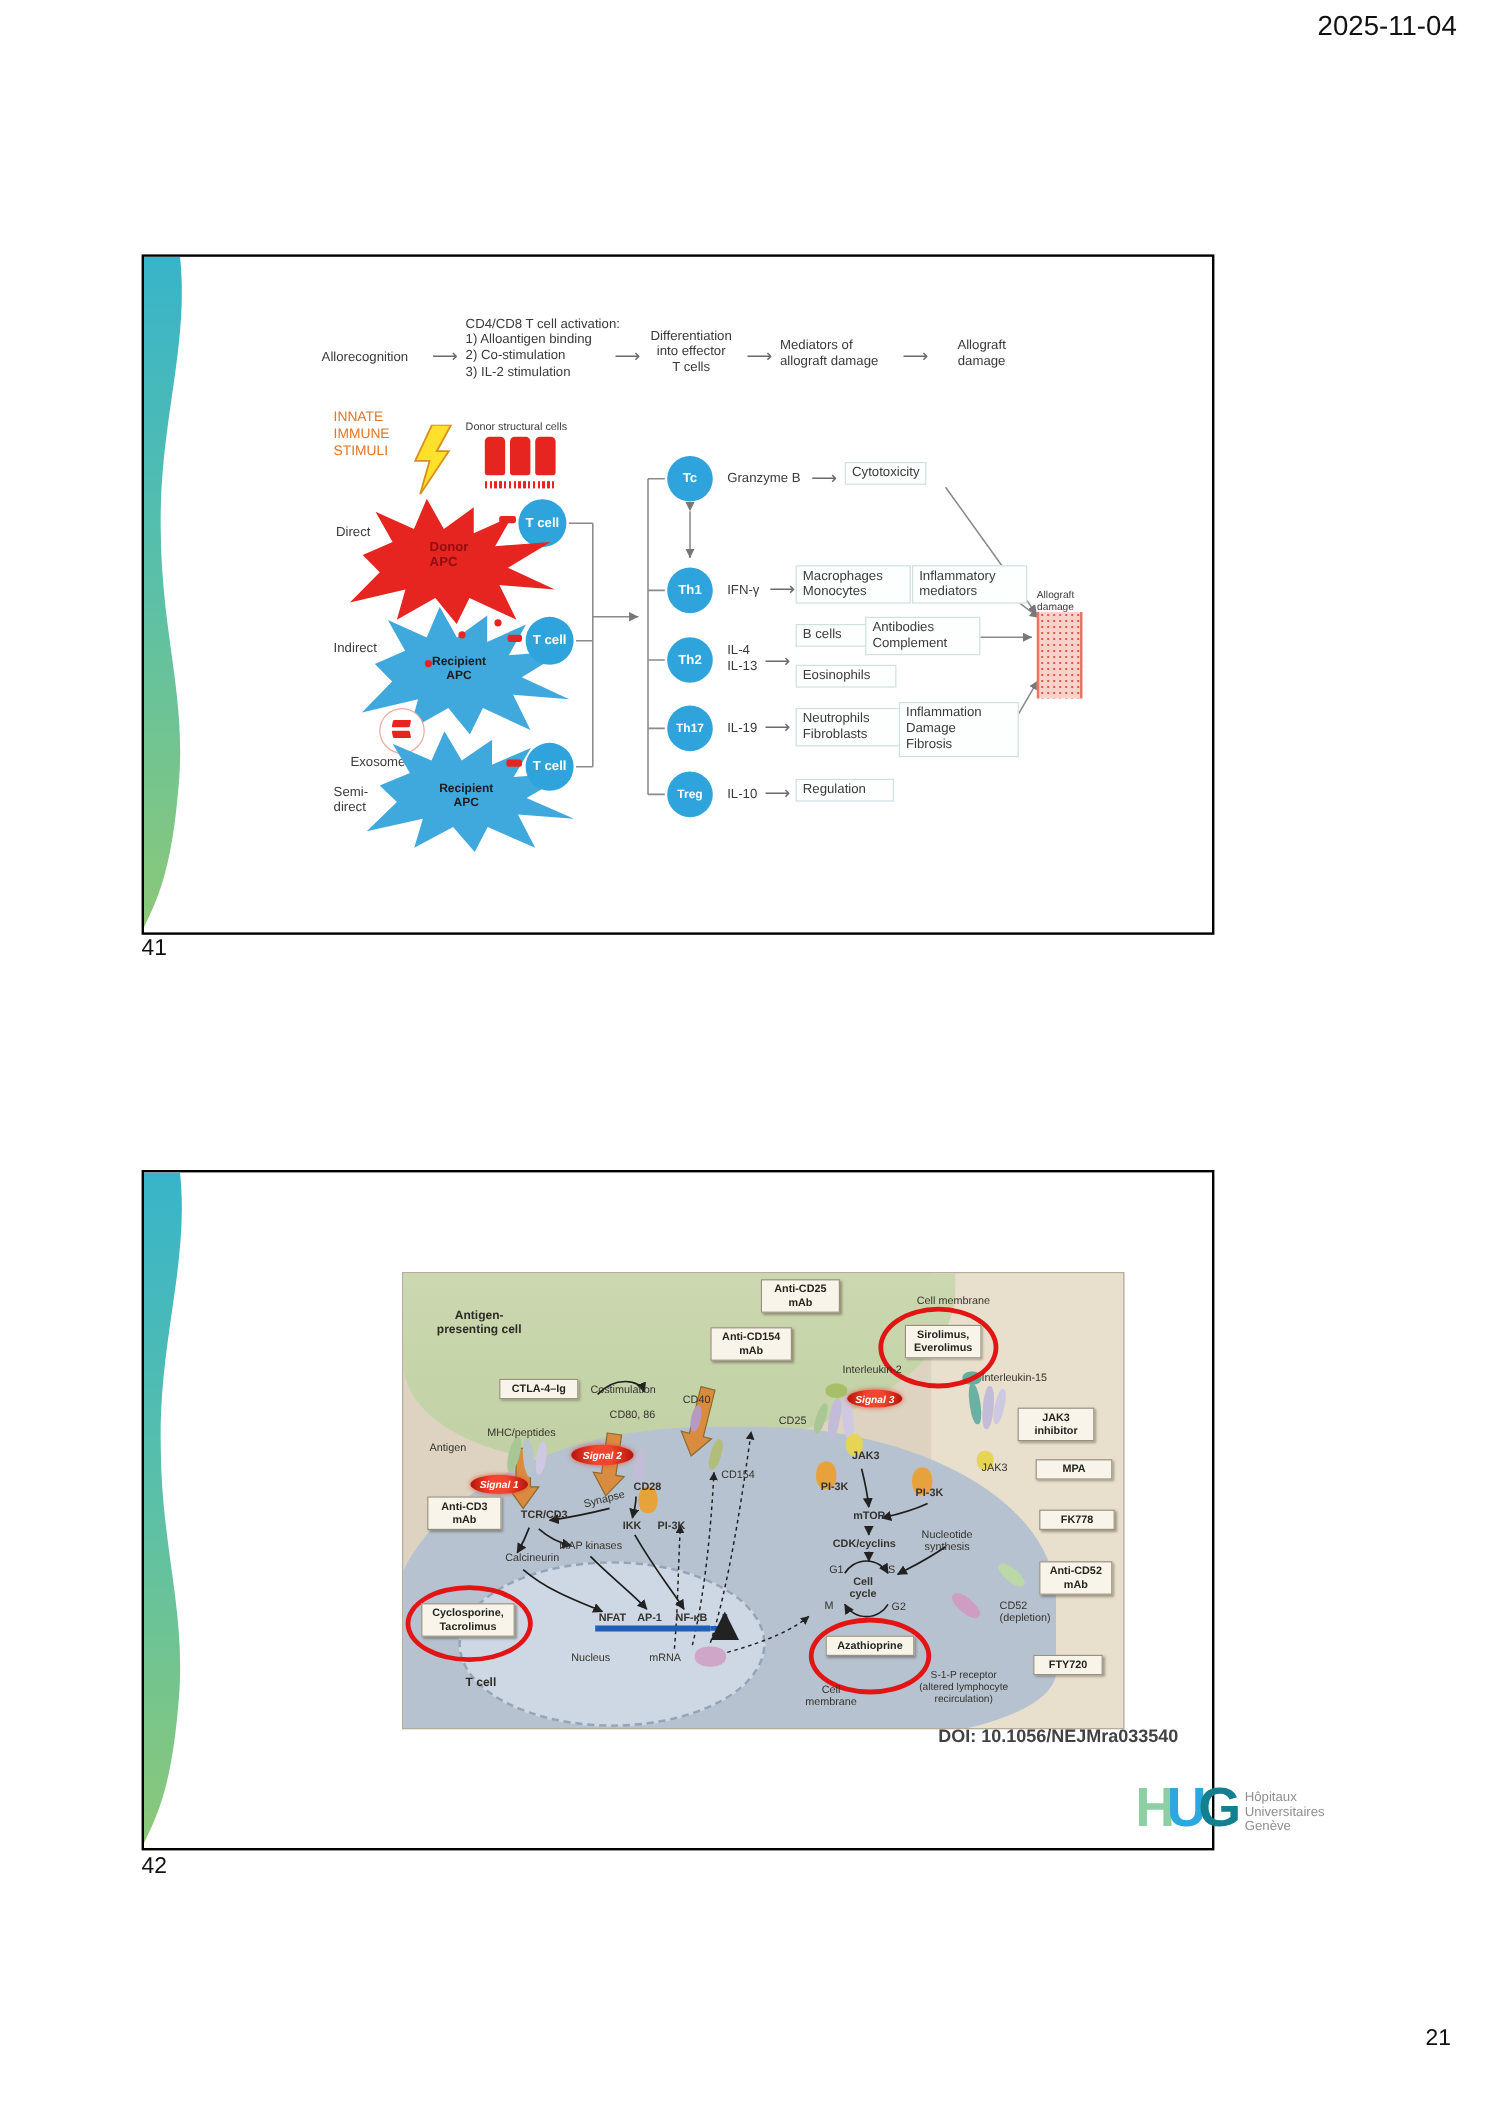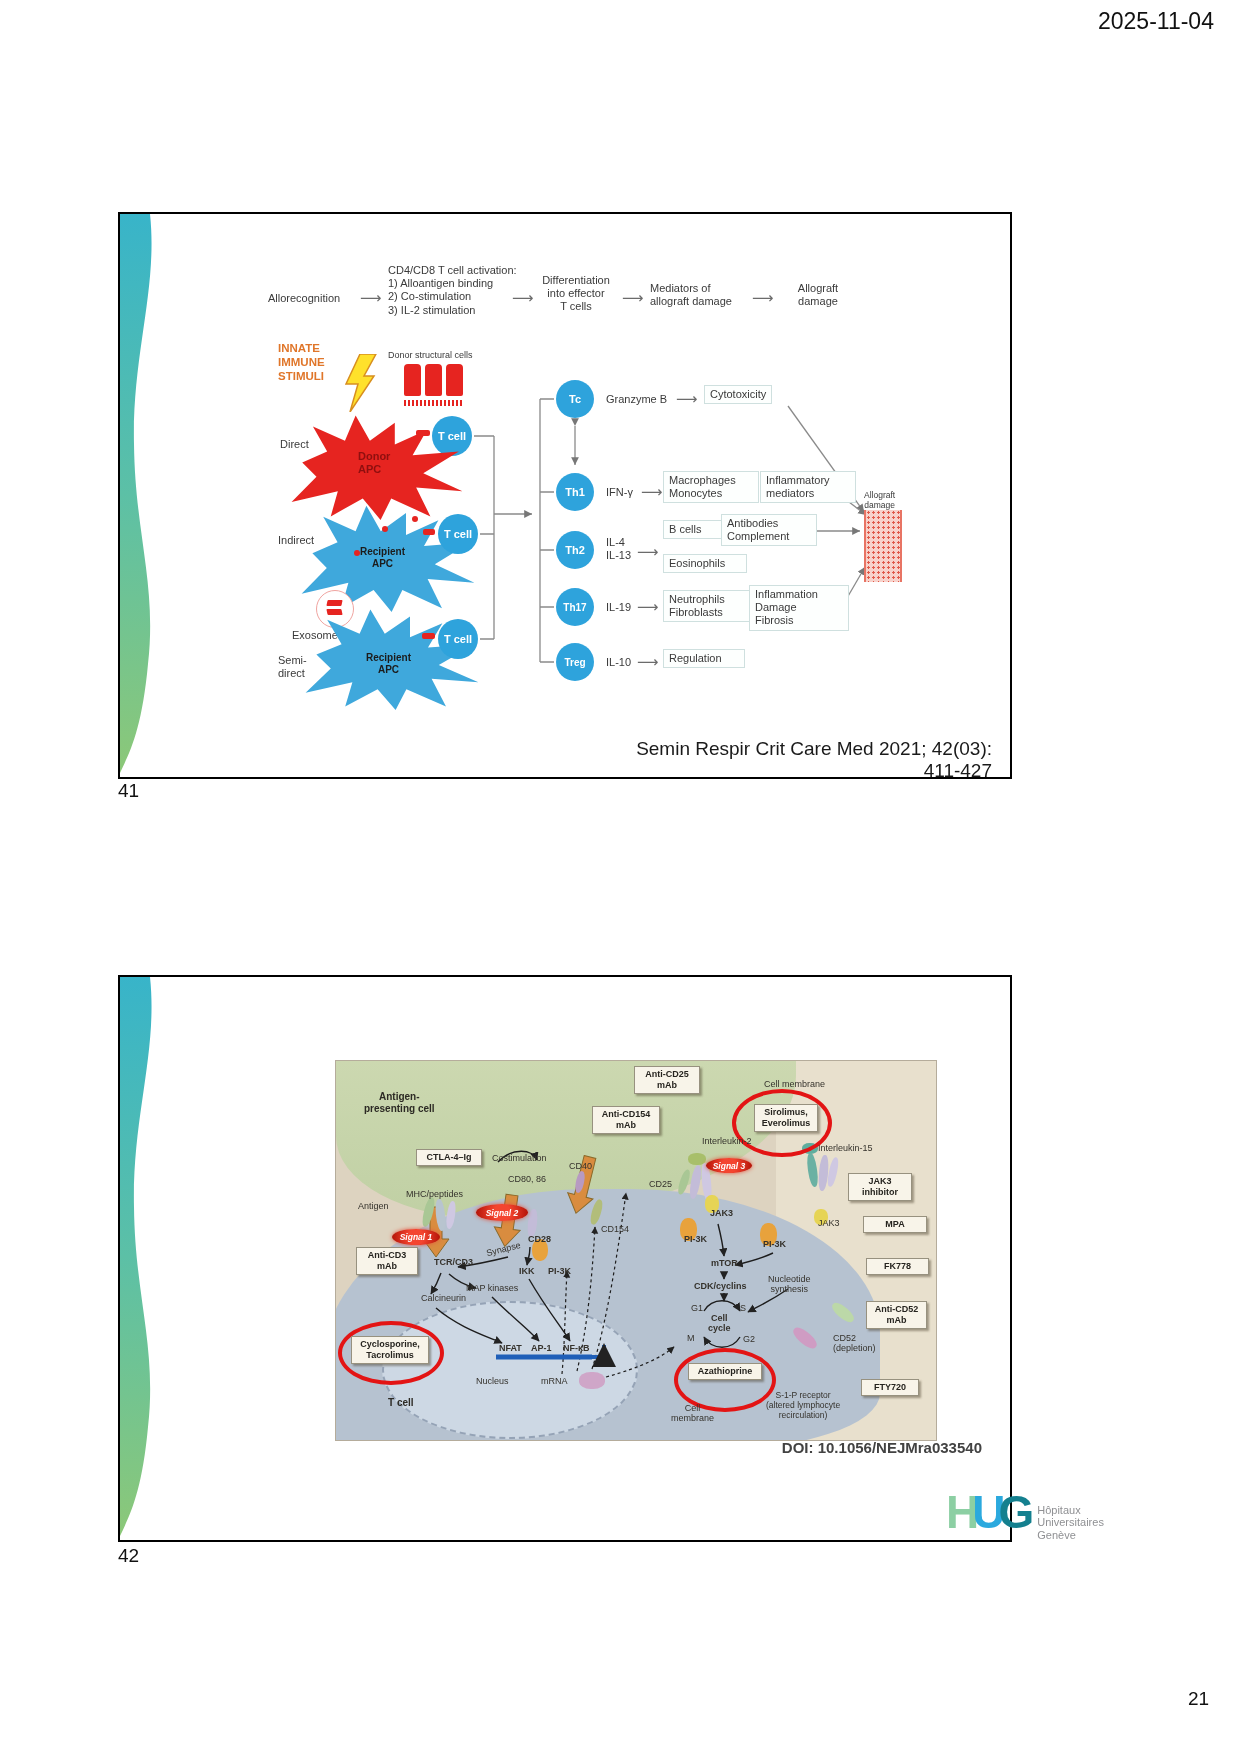--- a/index.html
+++ b/index.html
@@ -10,21 +10,21 @@
   #slide41{top:212px}
   #slide42{top:975px}
   .pagenum{position:absolute;font-size:19px;color:#111}
   
   .t11{font-size:11px;color:#3a3a3a;line-height:1.2;white-space:pre-line}
   .bx{background:#fdfffe;border:1px solid #cfe0df;color:#3a3a3a;font-size:11px;line-height:1.2;
       padding:2px 5px;white-space:pre-line}
   .cc{background:#2ea3dc;border-radius:50%;color:#fff;font-weight:bold;
       display:flex;align-items:center;justify-content:center;font-size:11px}
   .arrg{color:#6b6b6b;font-size:15px;line-height:1}
-  .orange{color:#e0762a;font-weight:bold}
+  .orange{color:#e0762a;font-weight:normal}
   .cellred{width:17px;height:32px;background:#e62420;border-radius:4px 4px 2px 2px;display:inline-block;margin-right:4px}
   .fringe{height:6px;background:repeating-linear-gradient(90deg,#e62420 0 2px,transparent 2px 4px)}
   
   .fig{position:absolute;left:215px;top:83px;width:600px;height:379px;background:#ddd3c0;
        border:1px solid #b5ac9b;overflow:hidden}
   .f-txt{position:absolute;font-size:9px;color:#35322c;line-height:1.15;white-space:pre-line}
   .f-lblb{position:absolute;font-size:9.5px;color:#2c2a24;font-weight:bold;line-height:1.15;white-space:pre-line}
   .f-box{position:absolute;background:#f8f4e9;border:1px solid #97917f;box-shadow:1.5px 1.5px 2px rgba(70,60,40,.45);
          font-size:9px;font-weight:bold;color:#26241f;text-align:center;padding:2px 3px;line-height:1.2;white-space:pre-line}
   .f-sig{position:absolute;background:radial-gradient(circle,#f44530 30%,#b51408 95%);color:#fff;
@@ -188,21 +188,20 @@
   <span class="abs t11" style="left:486px;top:442px">IL-10</span>
   <span class="abs arrg" style="left:517px;top:440px">⟶</span>
   <div class="abs bx" style="left:543px;top:435px;width:70px">Regulation</div>
 
   <span class="abs t11" style="left:744px;top:276px;font-size:8.5px;text-align:center">Allograft
 damage</span>
   <div class="abs" style="left:744px;top:296px;width:34px;height:72px;background-color:#f8d2cb;
        background-image:radial-gradient(#e05848 1px,transparent 1.3px);background-size:5px 5px;
        border-left:2px solid #e87464;border-right:2px solid #e87464"></div>
 
-  <div class="abs" style="left:480px;top:524px;width:392px;text-align:right;font-size:19px;color:#1a1a1a">Semin Respir Crit Care Med 2021; 42(03): 411-427</div>
 </div>
 
 <div class="slide" id="slide42">
   <svg class="abs" style="left:0;top:0" width="46" height="559" viewBox="0 0 46 559">
     <defs>
         <linearGradient id="rg2" x1="0" y1="0" x2="0" y2="1">
       <stop offset="0" stop-color="#38b4c9"></stop>
           <stop offset="0.5" stop-color="#5cc0a6"></stop>
           <stop offset="1" stop-color="#8cc878"></stop>
     </linearGradient>
@@ -361,18 +360,18 @@
 recirculation)</div>
   </div>
 
   <div class="abs" style="left:560px;top:462px;width:302px;text-align:right;font-size:15px;font-weight:bold;color:#424242">DOI: 10.1056/NEJMra033540</div>
 </div>
 
 <div class="abs" style="left:946px;top:1483px;display:flex;align-items:center">
   <div style="font-size:46px;font-weight:800;line-height:1;letter-spacing:-7px;font-family:'Liberation Sans',sans-serif">
     <span style="color:#8ccfa3">H</span><span style="color:#2ba9de">U</span><span style="color:#14808f">G</span>
   </div>
-  <div class="hugtxt" style="margin-left:10px;margin-top:21px">
+  <div class="hugtxt" style="margin-left:10px;margin-top:8px">
     <div>Hôpitaux</div>
     <div>Universitaires</div>
     <div>Genève</div>
   </div>
 </div>
 
 </body></html>

